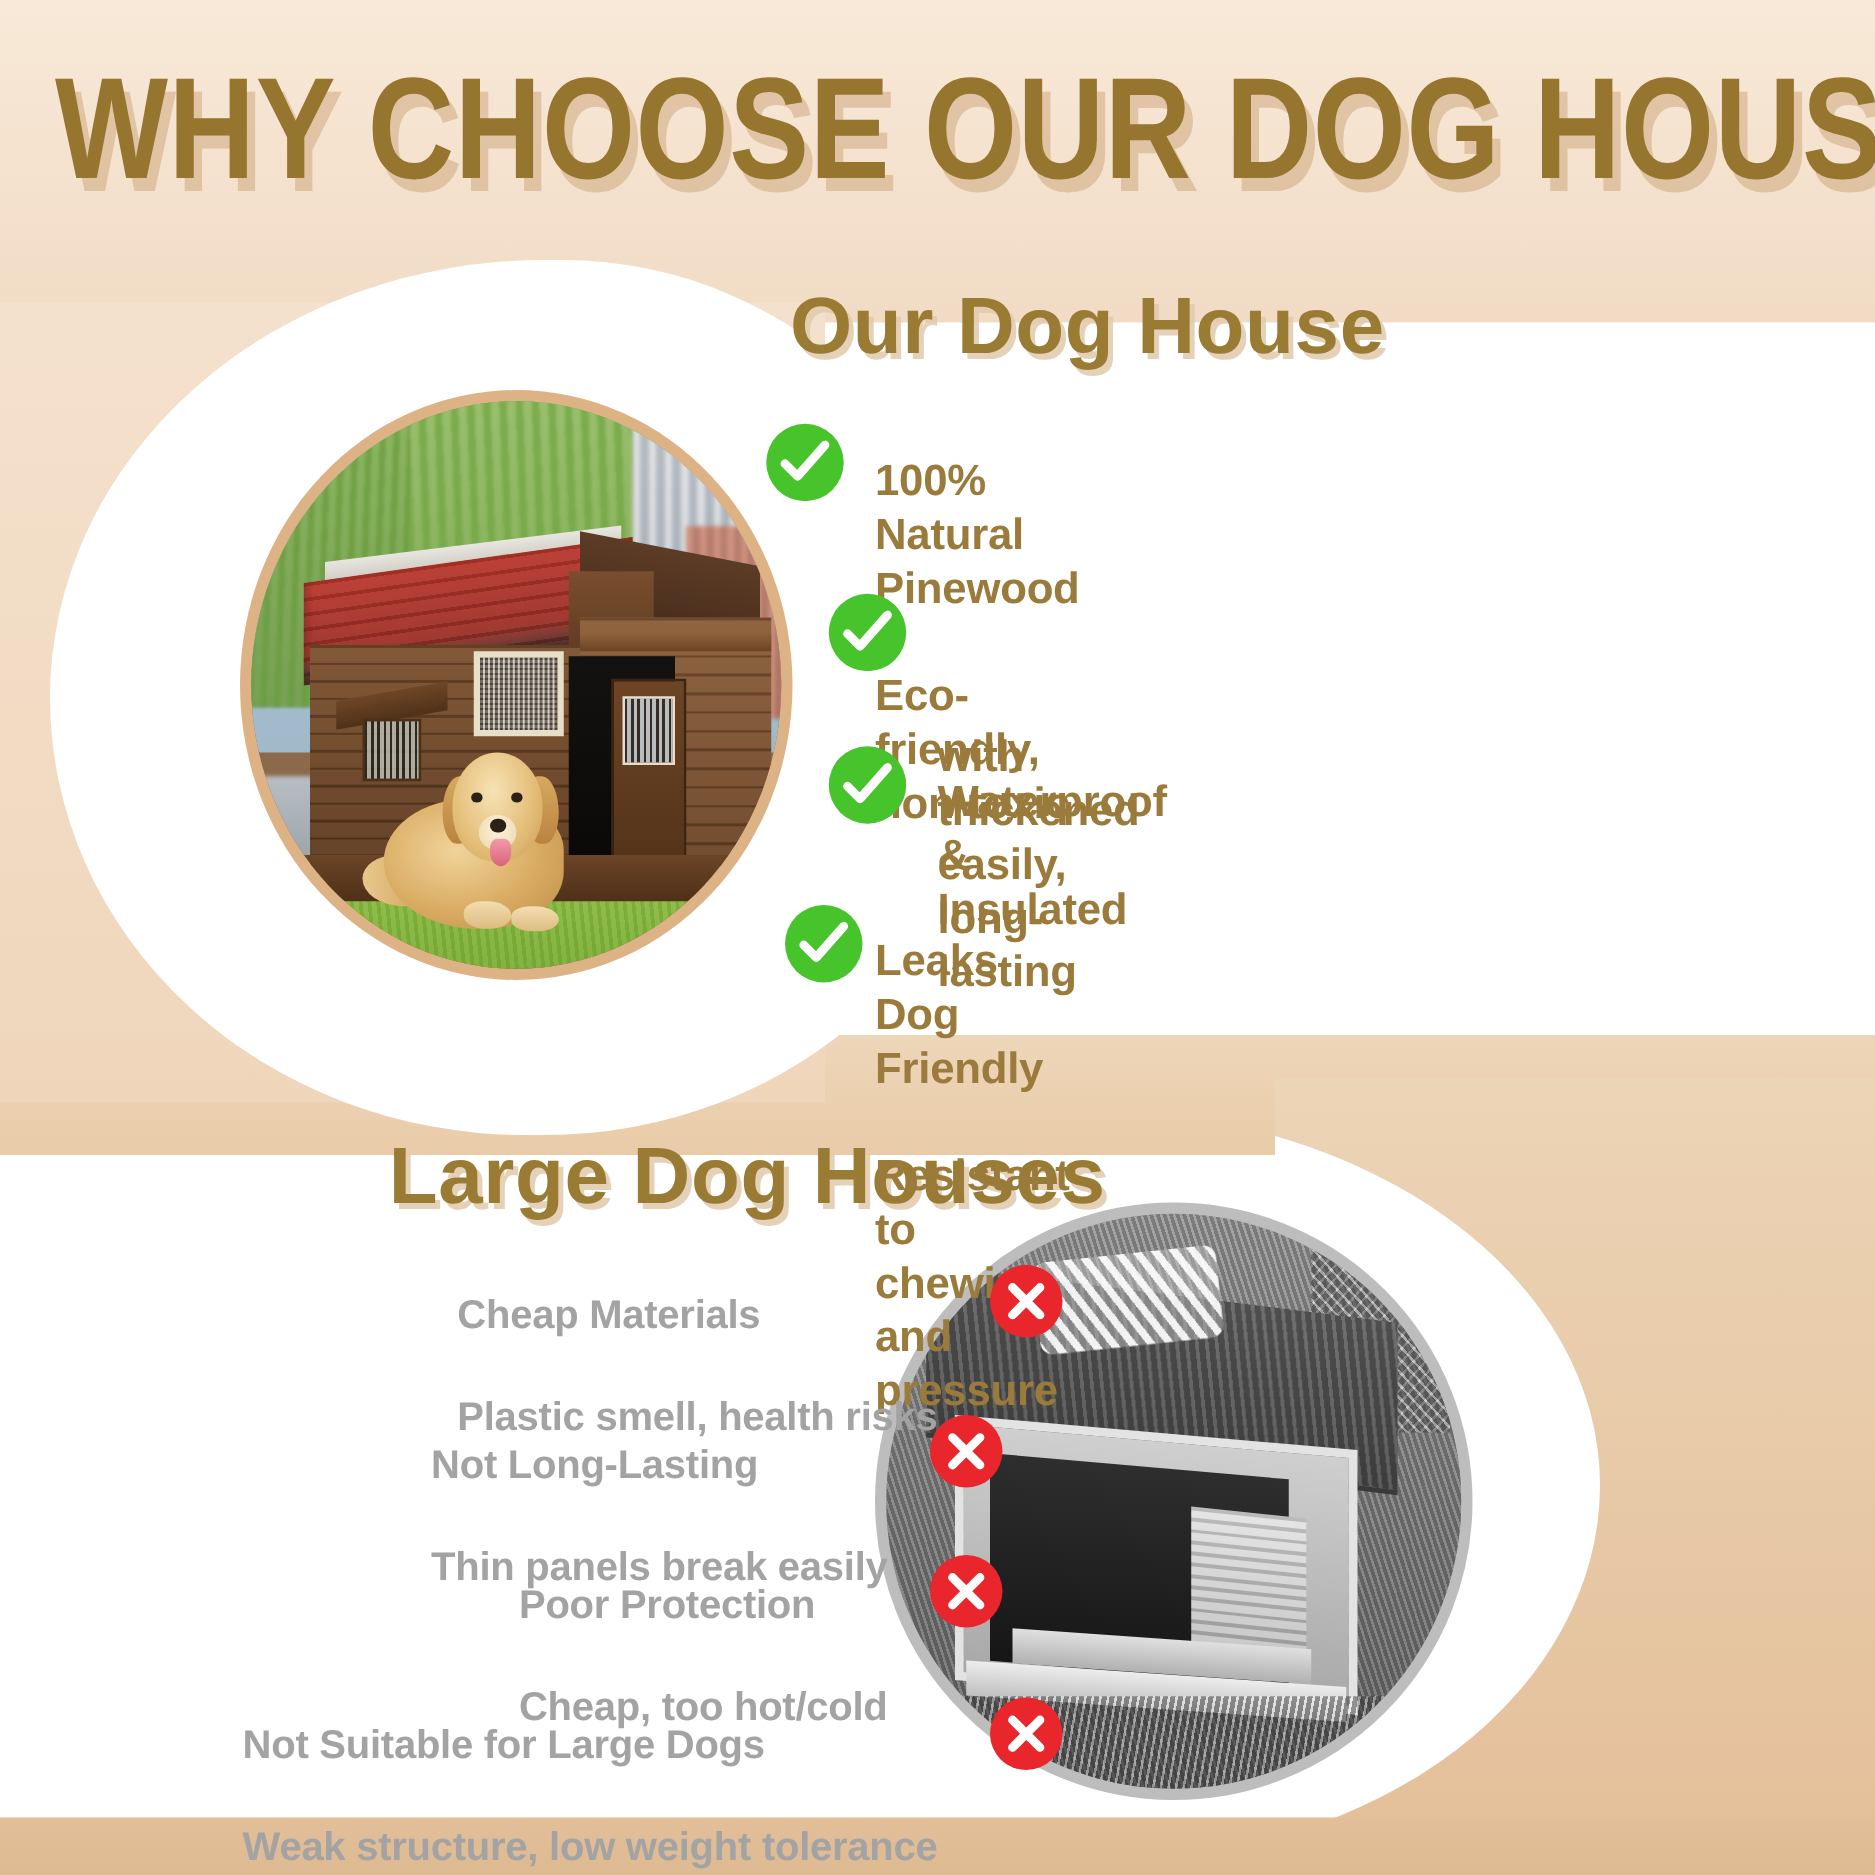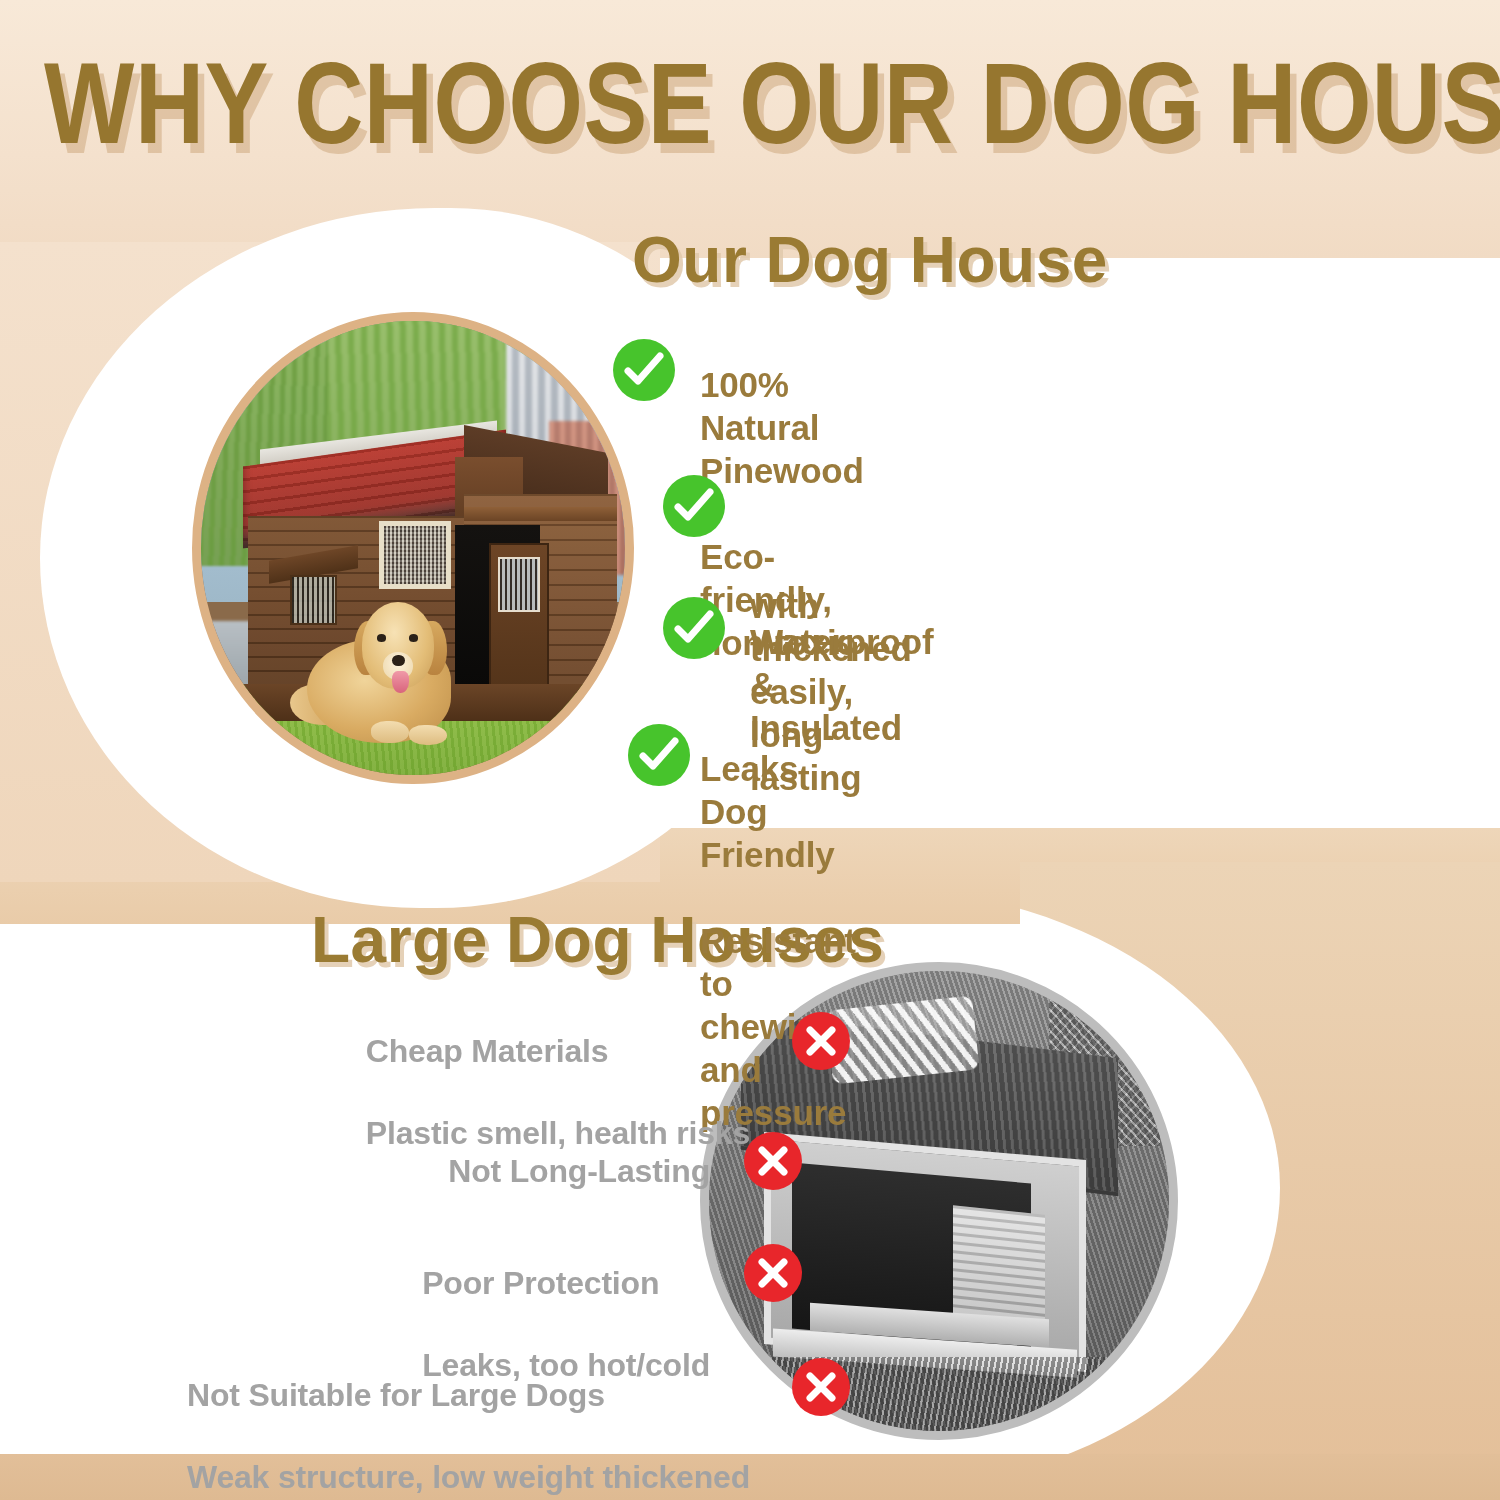--- a/index.html
+++ b/index.html
@@ -578,44 +578,45 @@
       <span class="x-circle" style="right:10px;top:22px;">
         <svg viewBox="0 0 32 32">
             <path d="M5 5 L27 27 M27 5 L5 27" fill="none" stroke="#ffffff" stroke-width="7" stroke-linecap="round"></path>
           </svg>
       </span>
     </div>
 
     <div class="con-item" style="left:0;top:120px;width:760px;">
       <span class="con-text" style="right:150px;top:0;">
         <span>Not Long-Lasting</span><br>
+        <span>Thin panels break easily</span>
       </span>
       <span class="x-circle" style="right:58px;top:22px;">
         <svg viewBox="0 0 32 32">
             <path d="M5 5 L27 27 M27 5 L5 27" fill="none" stroke="#ffffff" stroke-width="7" stroke-linecap="round"></path>
           </svg>
       </span>
     </div>
 
     <div class="con-item" style="left:0;top:232px;width:760px;">
       <span class="con-text" style="right:150px;top:0;">
         <span>Poor Protection</span><br>
-        <span>Leaks, too hot/cold</span>
+        <span>Cheap, too hot/cold</span>
       </span>
       <span class="x-circle" style="right:58px;top:22px;">
         <svg viewBox="0 0 32 32">
             <path d="M5 5 L27 27 M27 5 L5 27" fill="none" stroke="#ffffff" stroke-width="7" stroke-linecap="round"></path>
           </svg>
       </span>
     </div>
 
     <div class="con-item" style="left:0;top:344px;width:760px;">
       <span class="con-text" style="right:110px;top:0;">
         <span>Not Suitable for Large Dogs</span><br>
-        <span>Weak structure, low weight thickened</span>
+        <span>Weak structure, low weight tolerance</span>
       </span>
       <span class="x-circle" style="right:10px;top:24px;">
         <svg viewBox="0 0 32 32">
             <path d="M5 5 L27 27 M27 5 L5 27" fill="none" stroke="#ffffff" stroke-width="7" stroke-linecap="round"></path>
           </svg>
       </span>
     </div>
 
   </div>
 

